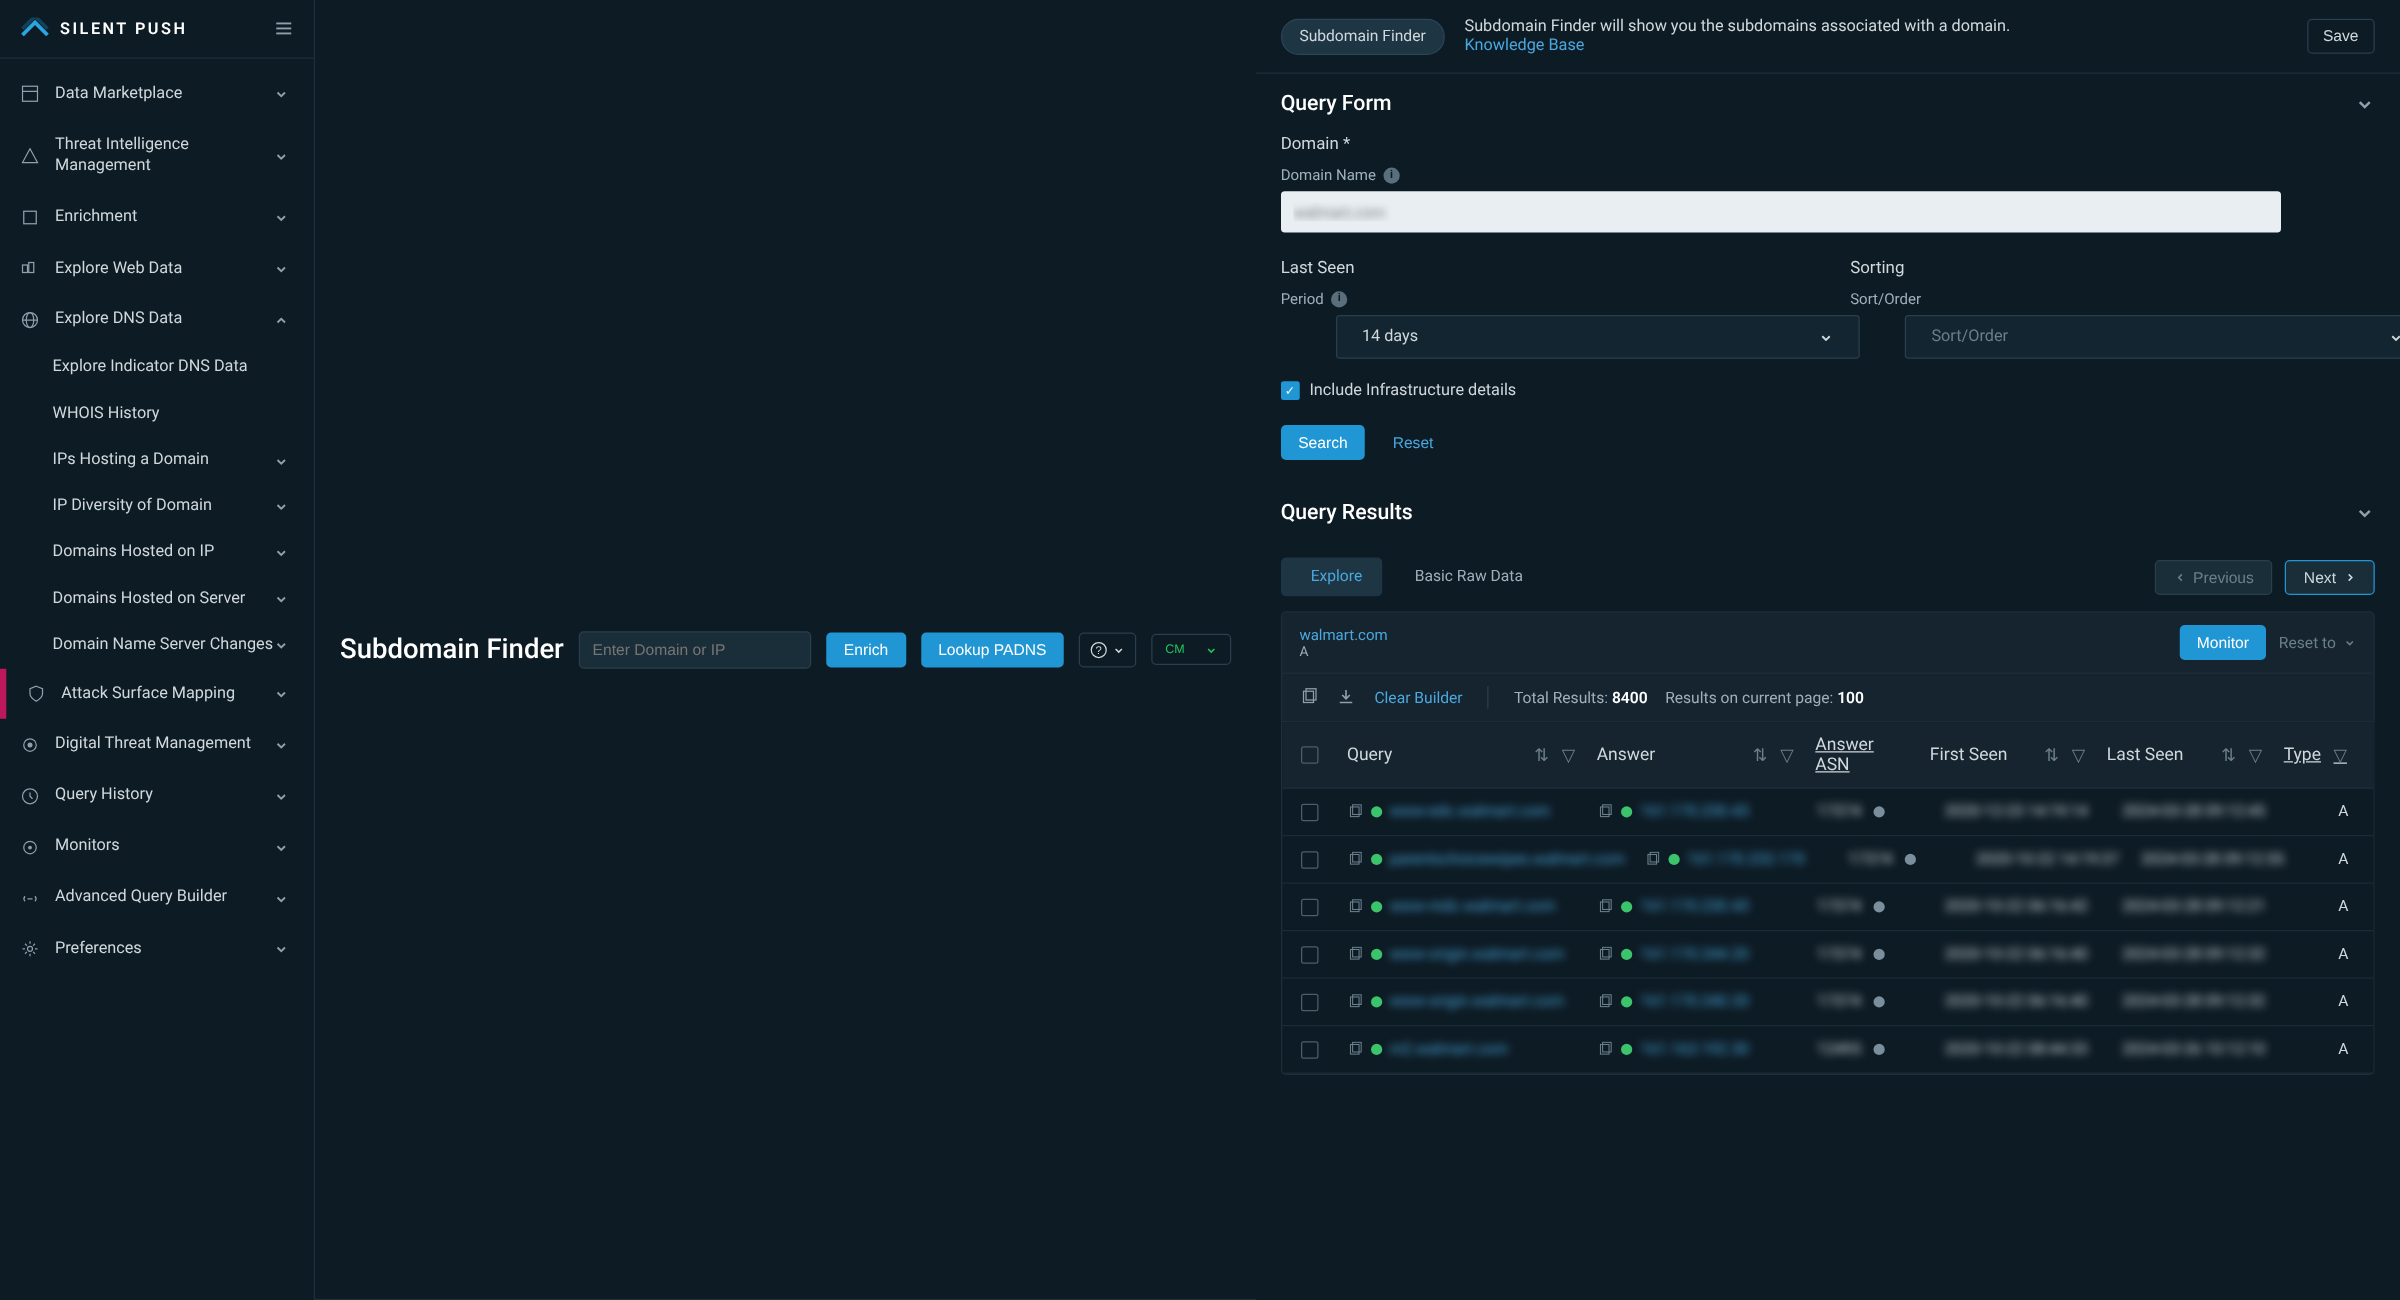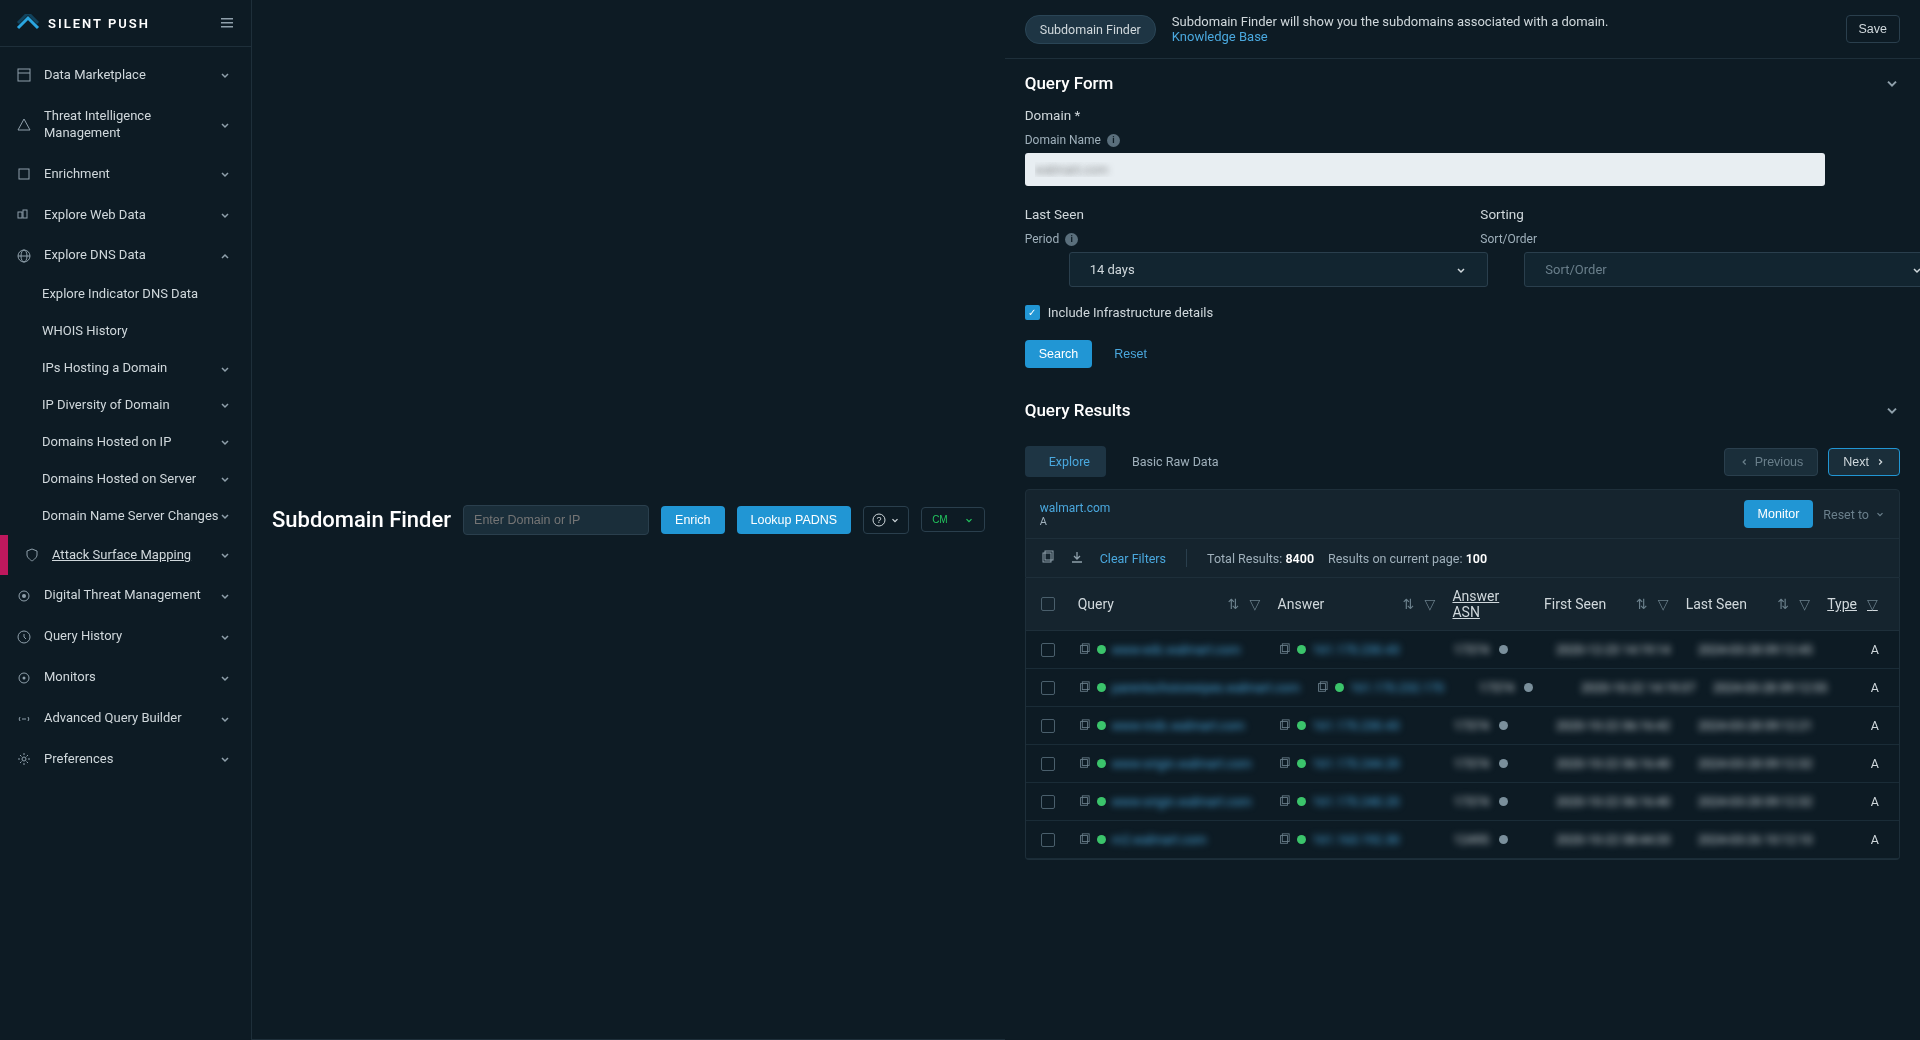--- a/index.html
+++ b/index.html
@@ -228,21 +228,21 @@
         </span>
       </div>
     <div class="sub-item">
         <span class="nav-label">Domain Name Server Changes</span>
         <span class="chevron">
           <svg width="12" height="12" viewBox="0 0 12 12">
             <path d="M3 5l3 3 3-3" stroke="currentColor" fill="none" stroke-width="1.5"></path>
           </svg>
         </span>
       </div>
-    <div class="nav-item" style="border-left:8px solid #be185d;text-decoration:underline;">
+    <div class="nav-item" style="border-left:5px solid #be185d;">
       <span class="nav-icon">
           <svg width="14" height="14" viewBox="0 0 14 14">
             <path d="M7 1 L12 3 V7 C12 10 7 13 7 13 C7 13 2 10 2 7 V3 Z" stroke="currentColor" fill="none"></path>
           </svg>
         </span>
       <span class="nav-label">Attack Surface Mapping</span>
       <span class="chevron">
           <svg width="12" height="12" viewBox="0 0 12 12">
             <path d="M3 5l3 3 3-3" stroke="currentColor" fill="none" stroke-width="1.5"></path>
           </svg>
@@ -458,21 +458,21 @@
             <svg width="14" height="14" viewBox="0 0 14 14">
               <rect x="3" y="3" width="8" height="9" stroke="currentColor" fill="none"></rect>
               <rect x="5" y="1" width="8" height="9" stroke="currentColor" fill="none"></rect>
             </svg>
           </span>
         <span class="tool-icon">
             <svg width="14" height="14" viewBox="0 0 14 14">
               <path d="M7 2v7M4 6l3 3 3-3M2 12h10" stroke="currentColor" fill="none" stroke-width="1.3"></path>
             </svg>
           </span>
-        <span class="cf">Clear Filters</span>
+        <span class="cf">Clear Builder</span>
         <span class="divider"></span>
         <span><span>Total Results:</span> <strong>8400</strong></span>
         <span><span>Results on current page:</span> <strong>100</strong></span>
       </div>
     </div>
 
     <div class="table">
       <div class="thead">
         <div class="th center">
             <span class="cb"></span>

